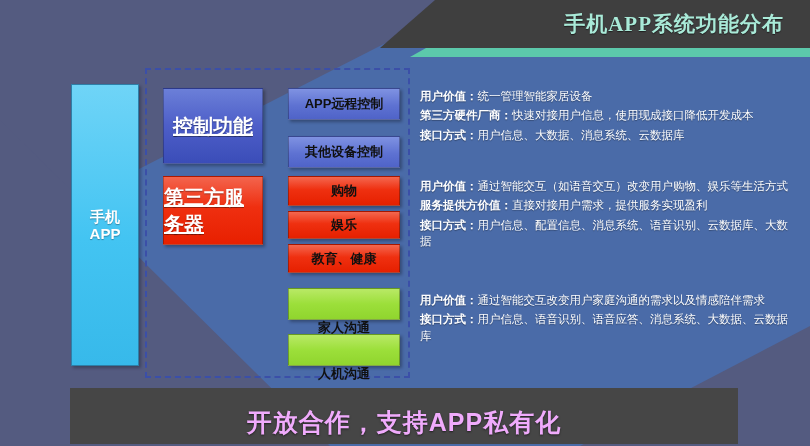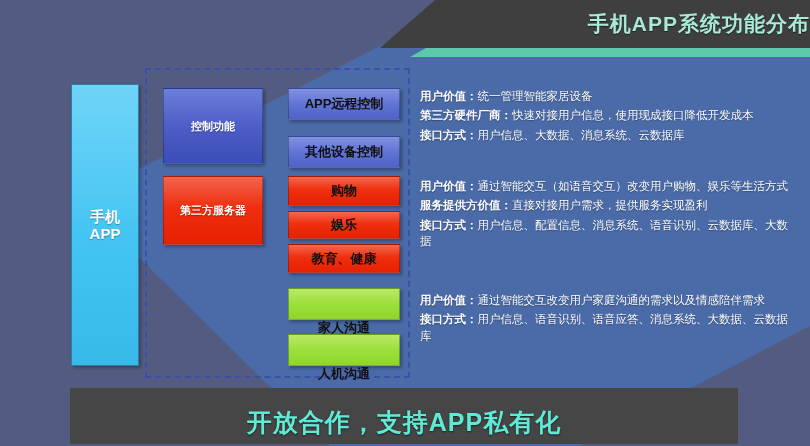--- a/index.html
+++ b/index.html
@@ -27,21 +27,21 @@
     background:#545b80;
     clip-path:polygon(300px 40px, 300px 160px, 70px 160px);
   }
 
   
   .title-band{
     position:absolute;right:0;top:0;height:48px;width:430px;
     background:#3f3f3f;
     clip-path:polygon(55px 0, 430px 0, 430px 48px, 0 48px);
     display:flex;align-items:center;justify-content:flex-end;
-    box-sizing:border-box;
+    box-sizing:border-box;padding-right:26px;font-family:Liberation Serif, serif;
   }
   .title-text{
     color:#a9ead8;
     font-size:21px;
     font-weight:bold;
     letter-spacing:1px;
     text-shadow:0 1px 1px rgba(0,0,0,.55);
     white-space:nowrap;
   }
   .title-accent{
@@ -72,21 +72,21 @@
   }
 
   
   .cat-box{
     position:absolute;
     display:flex;align-items:center;justify-content:center;
     box-sizing:border-box;
     box-shadow:2px 2px 3px rgba(0,0,0,.3);
     border:1px solid rgba(0,0,0,.25);
   }
-  .cat-label{font-size:11px;font-weight:bold;text-shadow:0 1px 1px rgba(0,0,0,.35);}
+  .cat-label{font-size:20px;font-weight:bold;text-shadow:0 1px 1px rgba(0,0,0,.35);text-decoration:underline;}
 
   .cat-blue{left:163px;top:88px;width:100px;height:76px;
     background:linear-gradient(180deg,#6b7fd8 0%,#4d5ec8 50%,#3b4db8 100%);}
   .cat-blue .cat-label{color:#ffffff;}
 
   .cat-red{left:163px;top:176px;width:100px;height:69px;
     background:linear-gradient(180deg,#f3644d 0%,#ef2f10 45%,#e82000 100%);}
   .cat-red .cat-label{color:#ffffff;}
 
   .cat-green{left:163px;top:288px;width:100px;height:78px;
@@ -122,21 +122,21 @@
   .info-2{top:178px;}
   .info-3{top:292px;}
 
   
   .bottom-banner{
     position:absolute;left:70px;top:388px;width:668px;height:56px;
     background:#464646;
     display:flex;align-items:center;justify-content:center;
   }
   .bottom-text{
-    color:#5eead4;font-size:25px;font-weight:bold;letter-spacing:1px;
+    color:#f0abfc;font-size:25px;font-weight:bold;letter-spacing:1px;
     text-shadow:0 1px 2px rgba(0,0,0,.55);
     margin-top:12px;
   }
 </style>
 </head>
 <body>
 
 <div class="slide">
 
   <div class="bg-base"></div>

